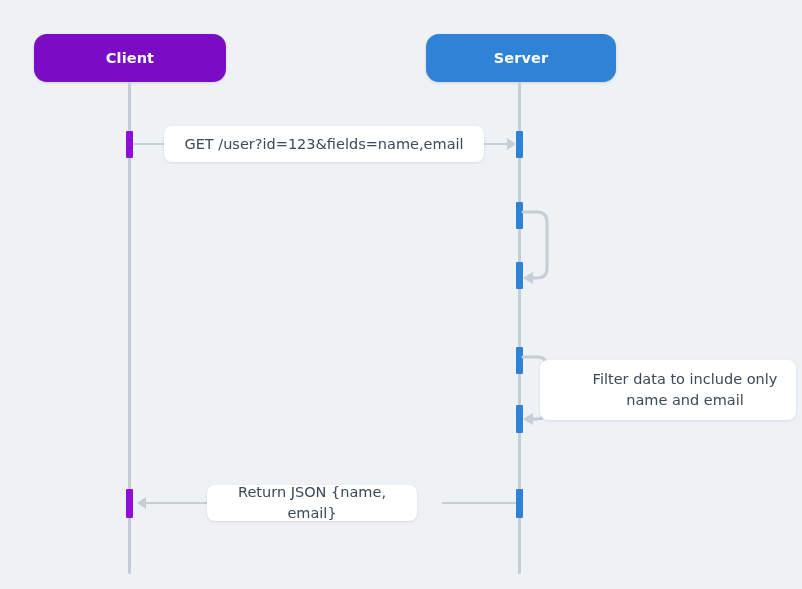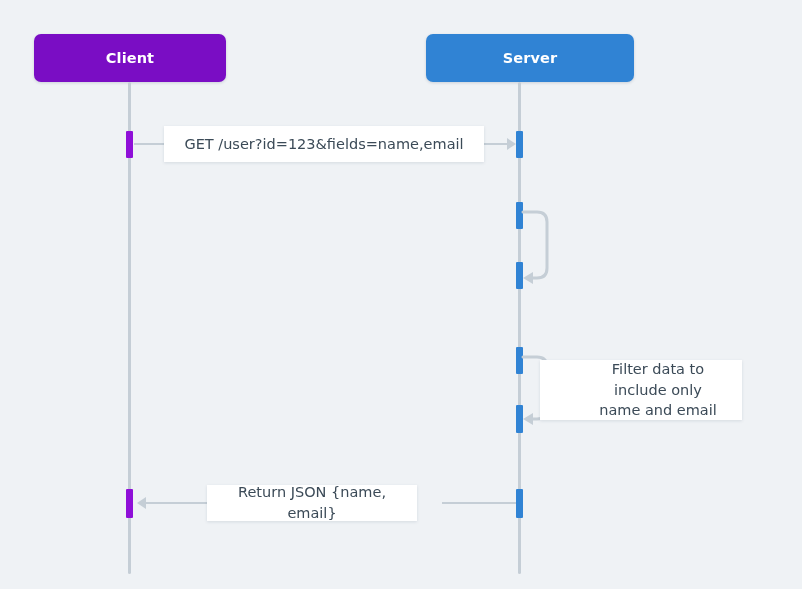--- a/index.html
+++ b/index.html
@@ -16,21 +16,21 @@
   #diagram {
     position: relative;
     width: 802px;
     height: 589px;
   }
 
   
   .actor-box {
     position: absolute;
     height: 48px;
-    border-radius: 7px;
+    border-radius: 13px;
     display: flex;
     align-items: center;
     justify-content: center;
     box-shadow: 0 1px 3px rgba(40, 60, 90, 0.18);
     box-sizing: border-box;
   }
   .actor-label {
     color: #ffffff;
     font-size: 14.5px;
     font-weight: 700;
@@ -39,21 +39,21 @@
   }
   #actor-client {
     left: 34px;
     top: 34px;
     width: 192px;
     background: #7a0dc4;
   }
   #actor-server {
     left: 426px;
     top: 34px;
-    width: 208px;
+    width: 190px;
     background: #3083d4;
   }
 
   
   .lifeline {
     position: absolute;
     width: 3px;
     background: #c5ced6;
     border-radius: 2px;
   }
@@ -92,21 +92,21 @@
   
   .selfloop {
     position: absolute;
   }
   .selfloop svg { display: block; }
 
   
   .note {
     position: absolute;
     background: #ffffff;
-    border-radius: 0;
+    border-radius: 8px;
     box-shadow: 0 1px 3px rgba(40, 60, 90, 0.13);
     display: flex;
     align-items: center;
     justify-content: center;
     box-sizing: border-box;
     padding: 7px 14px;
   }
   .note-text {
     color: #3b4a57;
     font-size: 14.5px;
@@ -156,21 +156,21 @@
   <div class="activation server" style="top:347px; height:27px;"></div>
   <div class="activation server" style="top:405px; height:28px;"></div>
 
   <div class="selfloop" style="left:521px; top:347px;">
     <svg width="36" height="88" viewBox="0 0 36 88">
       <path d="M 2 10 L 16 10 Q 26 10 26 20 L 26 62 Q 26 72 16 72 L 10 72" fill="none" stroke="#c5ced6" stroke-width="3" stroke-linecap="round"></path>
       <path d="M 12 66 L 2 72 L 12 78 Z" fill="#c5ced6"></path>
     </svg>
   </div>
 
-  <div class="note" style="left:540px; top:360px; width:202px; height:60px;padding-left:48px;">
+  <div class="note" style="left:540px; top:360px; width:256px; height:60px;padding-left:48px;">
     <span class="note-text">Filter data to include only
 name and email</span>
   </div>
 
   <div class="activation client" style="top:489px; height:29px;"></div>
   <div class="activation server" style="top:489px; height:29px;"></div>
 
   <div class="msg-line" style="left:146px; top:502px; width:62px;"></div>
   <div class="arrowhead left" style="left:137px; top:497px;"></div>
   <div class="msg-line" style="left:442px; top:502px; width:74px;"></div>

